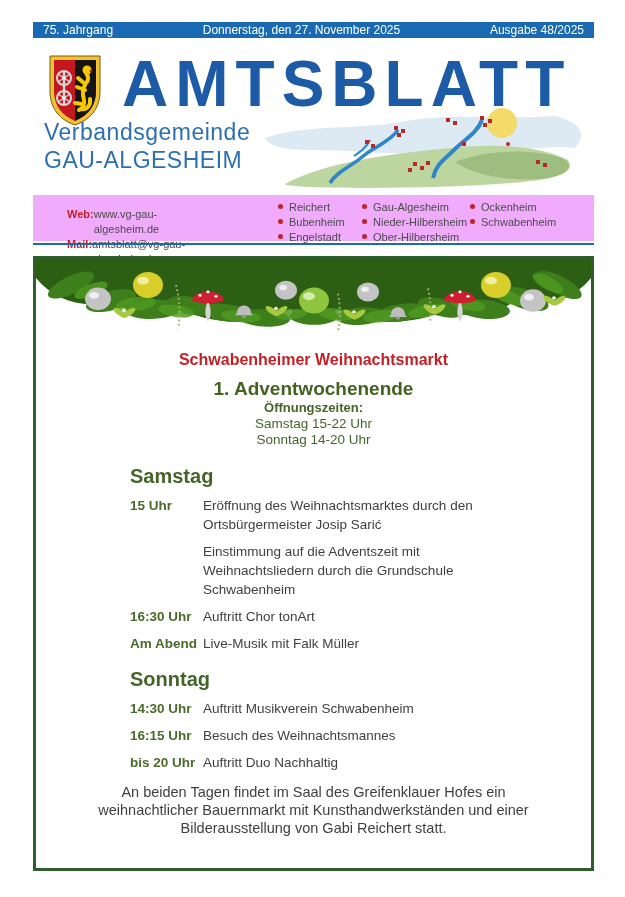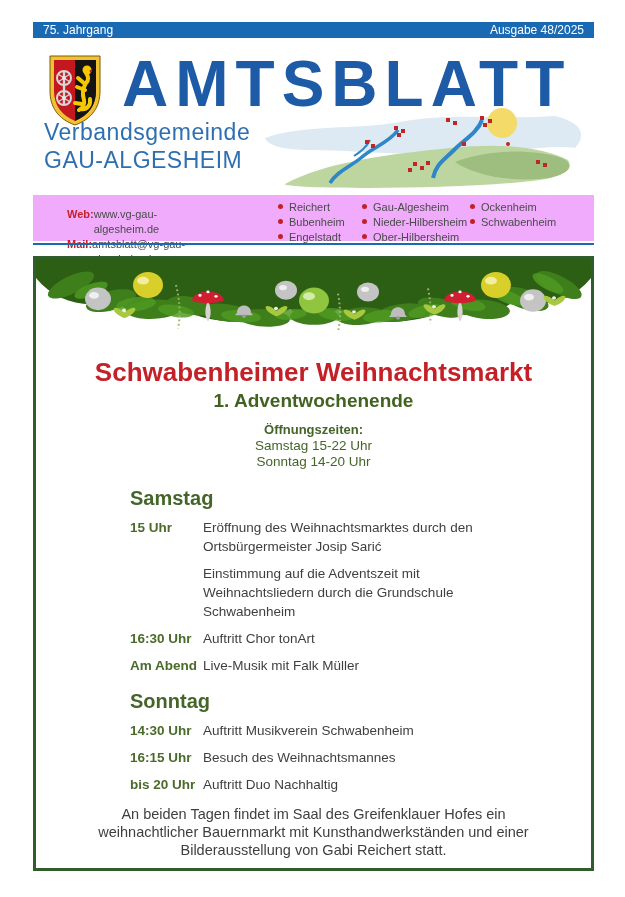--- a/index.html
+++ b/index.html
@@ -27,39 +27,40 @@
   .towns-col{position:absolute;top:4px;font-size:11px;color:#4a4a4a;}
   .towns-col .town{display:flex;align-items:center;height:15px;white-space:nowrap;}
   .bullet{width:5px;height:5px;border-radius:50%;background:#c32127;margin-right:6px;flex:0 0 auto;}
   .col1{left:245px;} .col2{left:329px;} .col3{left:437px;}
   .blue-rule{position:absolute;left:33px;top:243px;width:561px;height:2px;background:#1a6ab3;}
 
   
   .eventbox{position:absolute;left:33px;top:256px;width:561px;height:615px;box-sizing:border-box;
             border:3px solid #2f5d2b;background:#fff;overflow:hidden;text-align:center;}
   .garland{display:block;width:555px;height:78px;}
-  .ev-title{margin-top:22px;font-size:26px;line-height:26px;font-weight:bold;color:#c32127;}
+  .ev-title{margin-top:10px;font-size:16px;line-height:26px;font-weight:bold;color:#c32127;}
   .ev-sub{margin-top:4px;font-size:19px;line-height:23px;font-weight:bold;color:#41631f;}
   .ev-dates{margin-top:1px;font-size:19px;line-height:23px;font-weight:bold;color:#41631f;}
-  .hours{margin-top:10px;color:#44652a;font-size:13.5px;line-height:16px;}
+  .hours{color:#44652a;font-size:13.5px;line-height:16px;}
   .hours .hlabel{font-weight:bold;font-size:13px;}
   .day-head{margin:16px 12px 0 94px;text-align:left;font-size:20px;line-height:24px;font-weight:bold;color:#44652a;}
   .sun-head{margin-top:14px;}
   .sched-row{display:grid;grid-template-columns:73px 285px;margin:8px 0 0 94px;text-align:left;}
   .sched-time{font-size:13.5px;line-height:19px;font-weight:bold;color:#4a6b2a;white-space:nowrap;}
   .sched-text{font-size:13.5px;line-height:19px;color:#3f3f3f;}
   .ev-footer{margin:11px auto 0;width:440px;font-size:14.5px;line-height:18px;color:#3f3f3f;text-align:center;}
 </style>
 </head>
 <body>
 
 <div class="page">
 
   <div class="topbar">
     <span>75. Jahrgang</span>
+    <span>Donnerstag, den 27. November 2025</span>
     <span>Ausgabe 48/2025</span>
   </div>
 
   <div class="crest">
     <svg width="62" height="74" viewBox="0 0 60 74">
       <defs>
         <clipPath id="clipR">
             <rect x="30" y="5" width="23" height="65"></rect>
           </clipPath>
       </defs>

